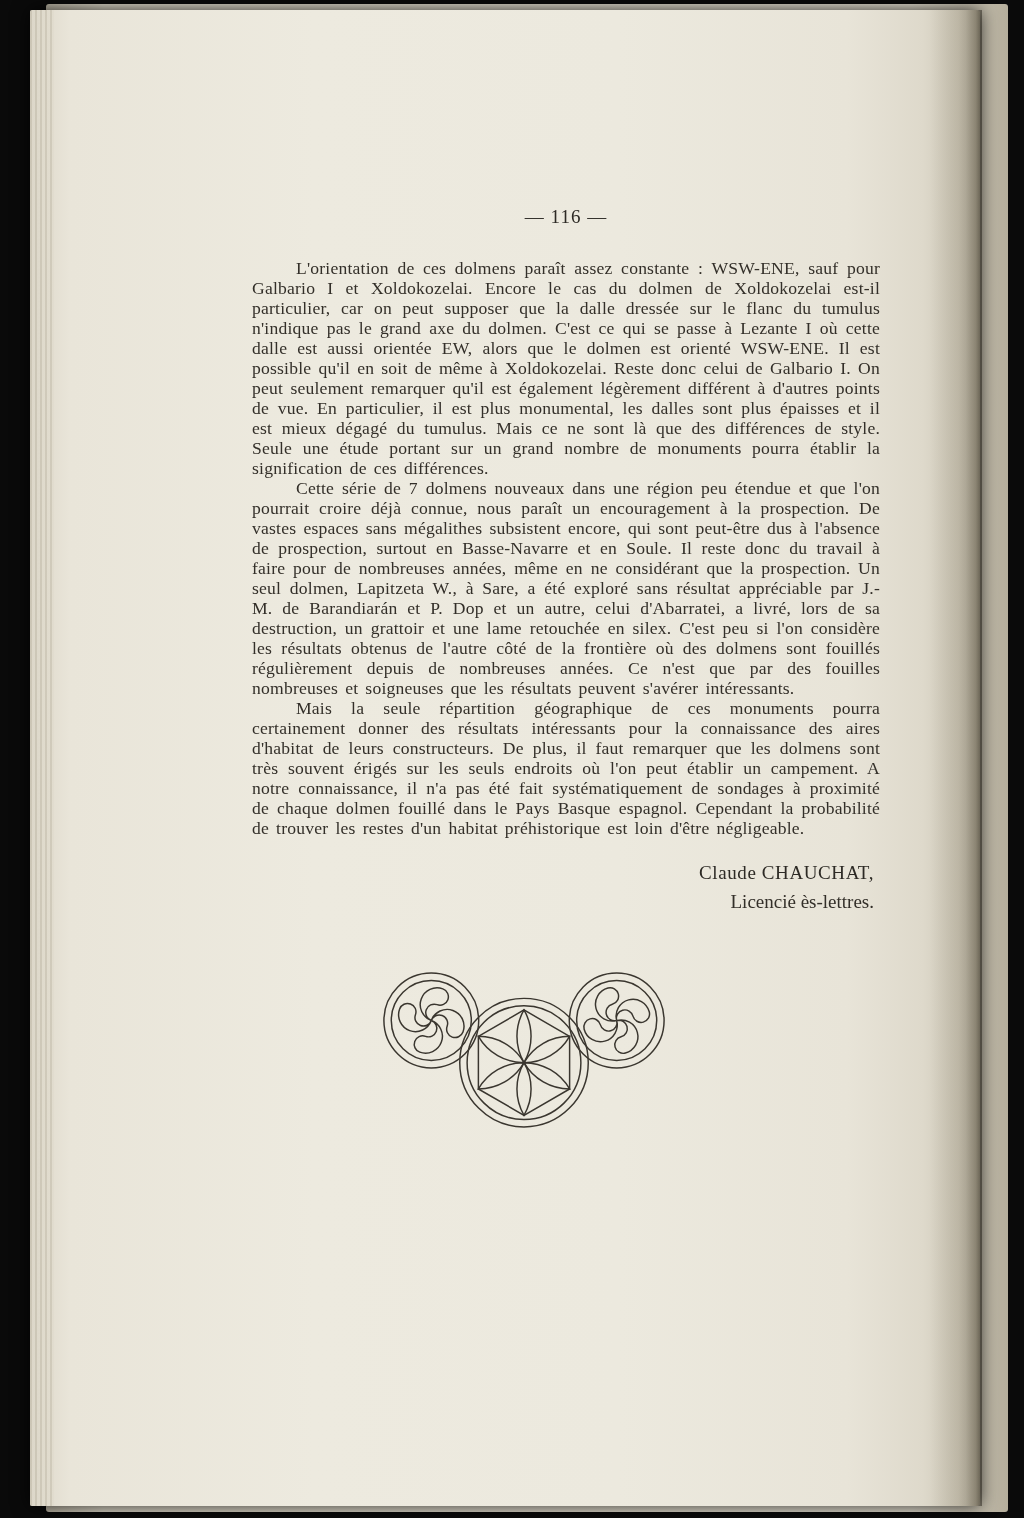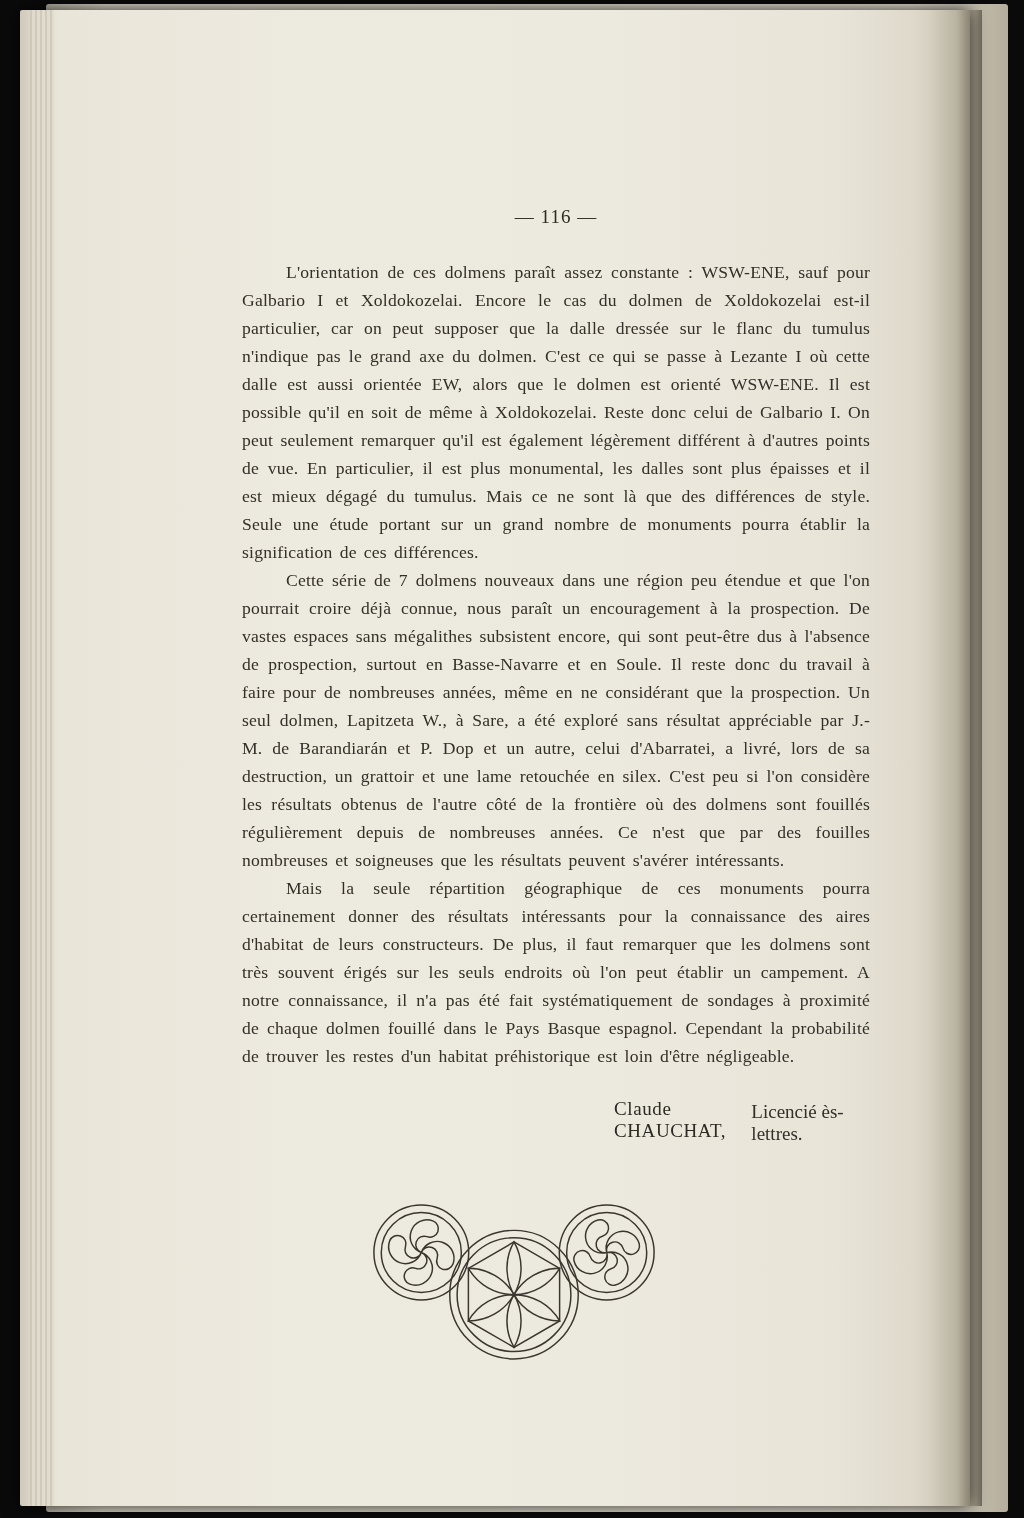--- a/index.html
+++ b/index.html
@@ -18,21 +18,21 @@
     position: absolute;
     left: 46px;
     top: 4px;
     width: 962px;
     height: 1508px;
     background: linear-gradient(90deg, #b9b3a3 0%, #d6d1c2 6%, #ddd8ca 90%, #b5ae9c 100%);
     border-radius: 3px;
   }
   .page {
     position: absolute;
-    left: 20px;
+    left: 30px;
     top: 10px;
     width: 950px;
     height: 1496px;
     background: linear-gradient(90deg,
       #cfc9ba 0px, #e2ddd0 18px, #e9e5d9 40px,
       #edeadf 30%, #ece9de 62%,
       #e8e4d8 86%, #ded9cb 94%, #c8c2b1 98.5%, #a39c89 100%);
     border-radius: 2px 4px 4px 2px;
     box-shadow: 0 0 18px rgba(0,0,0,0.8);
   }
@@ -72,34 +72,34 @@
     text-align: center;
     font-size: 19px;
     letter-spacing: 1px;
     margin: 0 0 30px 0;
     color: #2d2a25;
   }
   .body-text p {
     margin: 0;
     text-indent: 44px;
     font-size: 17.6px;
-    line-height: 28px;
+    line-height: 20px;
     text-align: justify;
     word-spacing: 2.5px;
     letter-spacing: 0.2px;
     color: #332f29;
   }
   .signature {
     margin-top: 24px;
     margin-left: auto;
     margin-right: 6px;
     width: 250px;
     display: flex;
-    flex-direction: row;
-    align-items: center;
+    flex-direction: column;
+    align-items: flex-end;
   }
   .sig-name {
     font-size: 19px;
     letter-spacing: 0.6px;
     color: #2d2a25;
   }
   .sig-title {
     font-size: 19px;
     margin-top: 7px;
     color: #332f29;

